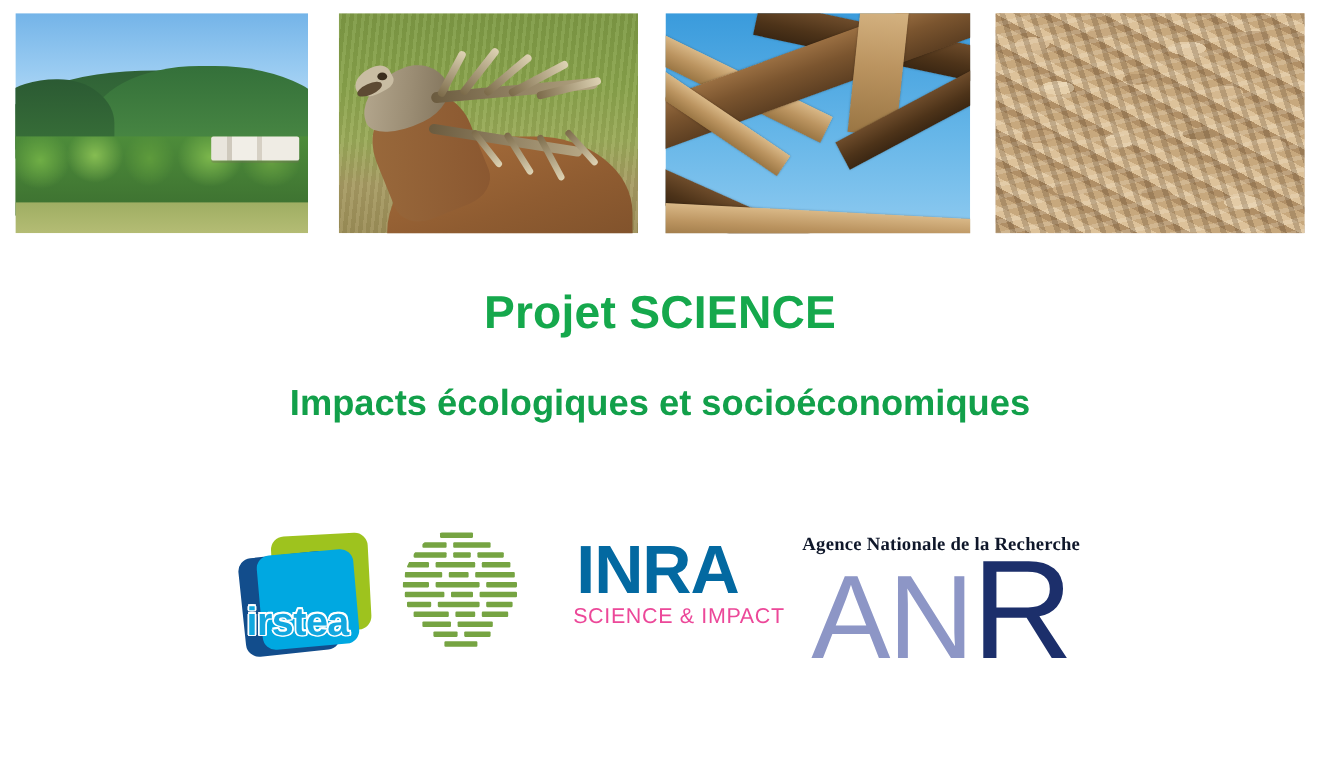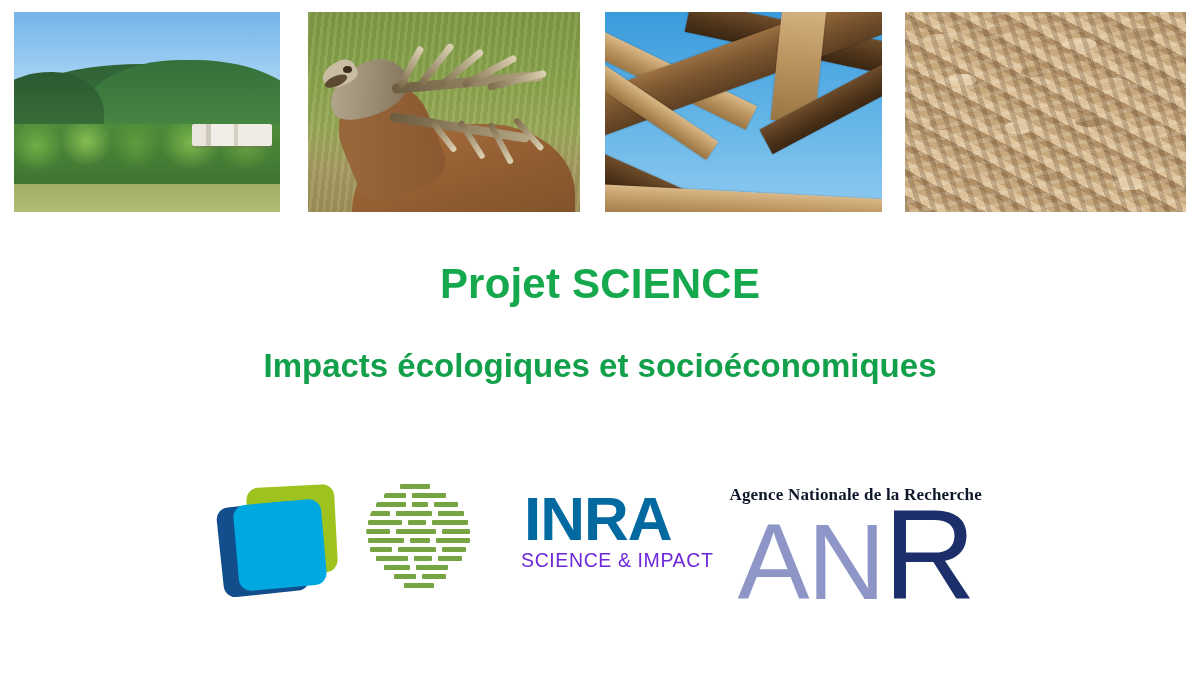--- a/index.html
+++ b/index.html
@@ -286,21 +286,21 @@
   }
   .inra-word {
     font-size: 62px;
     font-weight: bold;
     color: #0369a1;
     line-height: .92;
     letter-spacing: -1px;
   }
   .inra-tag {
     font-size: 19.5px;
-    color: #6d28d9;
+    color: #ec4899;
     letter-spacing: .6px;
     margin-top: 2px;
     margin-left: 39px;
   }
 
   
   .logo-anr {
     margin-left: 16px;
     margin-top: 14px;
     text-align: center;
@@ -398,20 +398,21 @@
   <div class="title-main">Projet SCIENCE</div>
   <div class="subtitle-line" id="subtitle-1">Impacts écologiques et socioéconomiques</div>
 </div>
 
 <div class="logo-row">
 
   <div class="logo-irstea">
     <div class="irstea-sq irstea-olive"></div>
     <div class="irstea-sq irstea-navy"></div>
     <div class="irstea-sq irstea-cyan"></div>
+    <div class="irstea-word">irstea</div>
   </div>
 
   <div class="logo-inra">
     <div class="inra-mark">
       <div class="bar" style="left:34px; top:4px;  width:30px;"></div>
       <div class="bar" style="left:18px; top:13px; width:22px;"></div>
       <div class="bar" style="left:46px; top:13px; width:34px;"></div>
       <div class="bar" style="left:10px; top:22px; width:30px;"></div>
       <div class="bar" style="left:46px; top:22px; width:16px;"></div>
       <div class="bar" style="left:68px; top:22px; width:24px;"></div>

